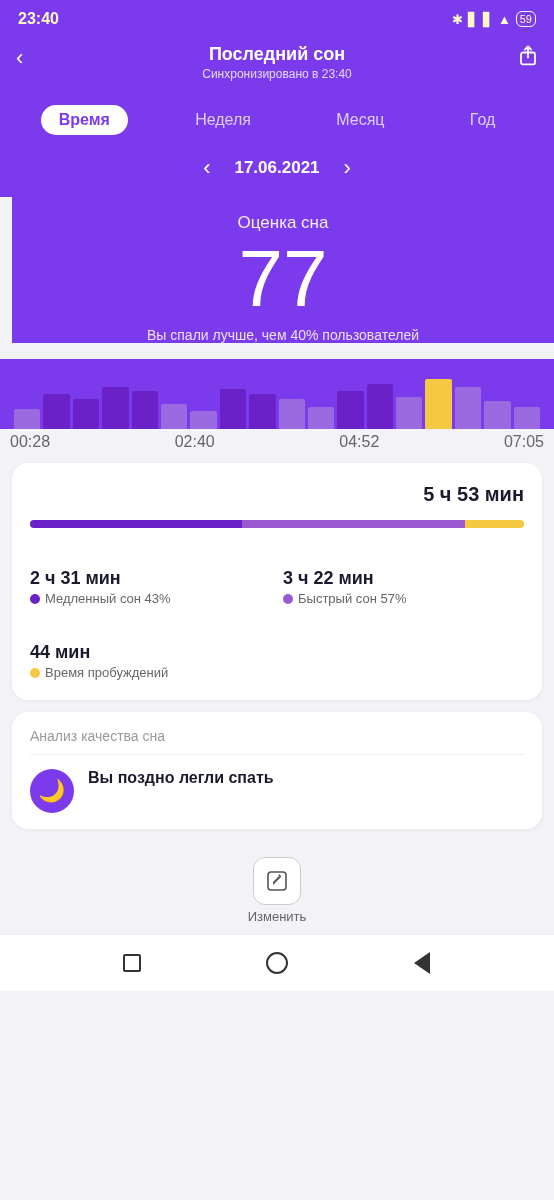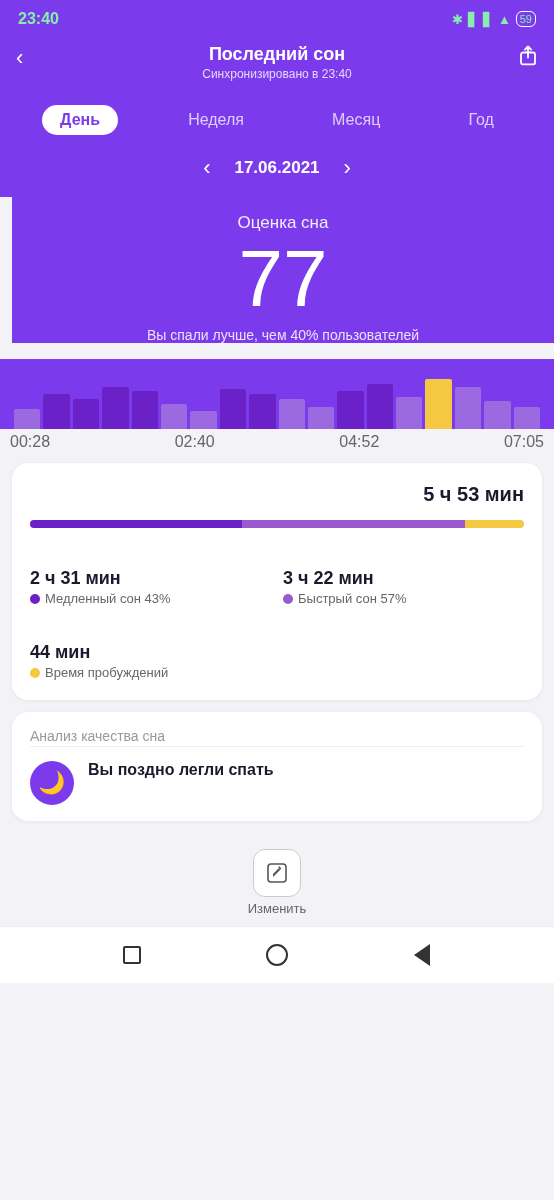--- a/index.html
+++ b/index.html
@@ -8,21 +8,21 @@
       width: 554px;
       min-height: 1200px;
       font-family: 'Helvetica Neue', Arial, sans-serif;
       background: #f2f2f7;
       overflow-x: hidden;
     }
 
     
     .status-bar {
       background: #7c3aed;
-      color: #86efac;
+      color: #fef9c3;
       display: flex;
       justify-content: space-between;
       align-items: center;
       padding: 8px 18px 6px;
       height: 36px;
     }
     .status-time {
       font-size: 16px;
       font-weight: 600;
     }
@@ -238,21 +238,21 @@
       background: white;
       border-radius: 16px;
       margin: 0 12px 12px;
       padding: 16px 18px;
       box-shadow: 0 1px 4px rgba(0,0,0,0.06);
     }
     .analysis-title {
       font-size: 14px;
       color: #999;
       margin-bottom: 14px;
-      padding-bottom: 2px;
+      padding-bottom: 10px;
       border-bottom: 1px solid #f0f0f0;
     }
     .analysis-item {
       display: flex;
       align-items: flex-start;
       gap: 14px;
     }
     .analysis-icon-wrap {
       width: 44px;
       height: 44px;
@@ -371,21 +371,21 @@
   <span class="header-share">
     <svg width="20" height="20" viewBox="0 0 20 20" fill="none">
       <rect x="3" y="7" width="14" height="12" rx="2" stroke="white" stroke-width="1.8" fill="none"></rect>
       <polyline points="7,4 10,1 13,4" stroke="white" stroke-width="1.8" fill="none" stroke-linecap="round" stroke-linejoin="round"></polyline>
       <line x1="10" y1="1" x2="10" y2="12" stroke="white" stroke-width="1.8" stroke-linecap="round"></line>
     </svg>
   </span>
 </div>
 
 <div class="tab-bar">
-  <div class="tab-item active">День</div>
+  <div class="tab-item active">Время</div>
   <div class="tab-item">Неделя</div>
   <div class="tab-item">Месяц</div>
   <div class="tab-item">Год</div>
 </div>
 
 <div class="date-nav">
   <span class="date-arrow">‹</span>
   <span class="date-text">17.06.2021</span>
   <span class="date-arrow">›</span>
 </div>

